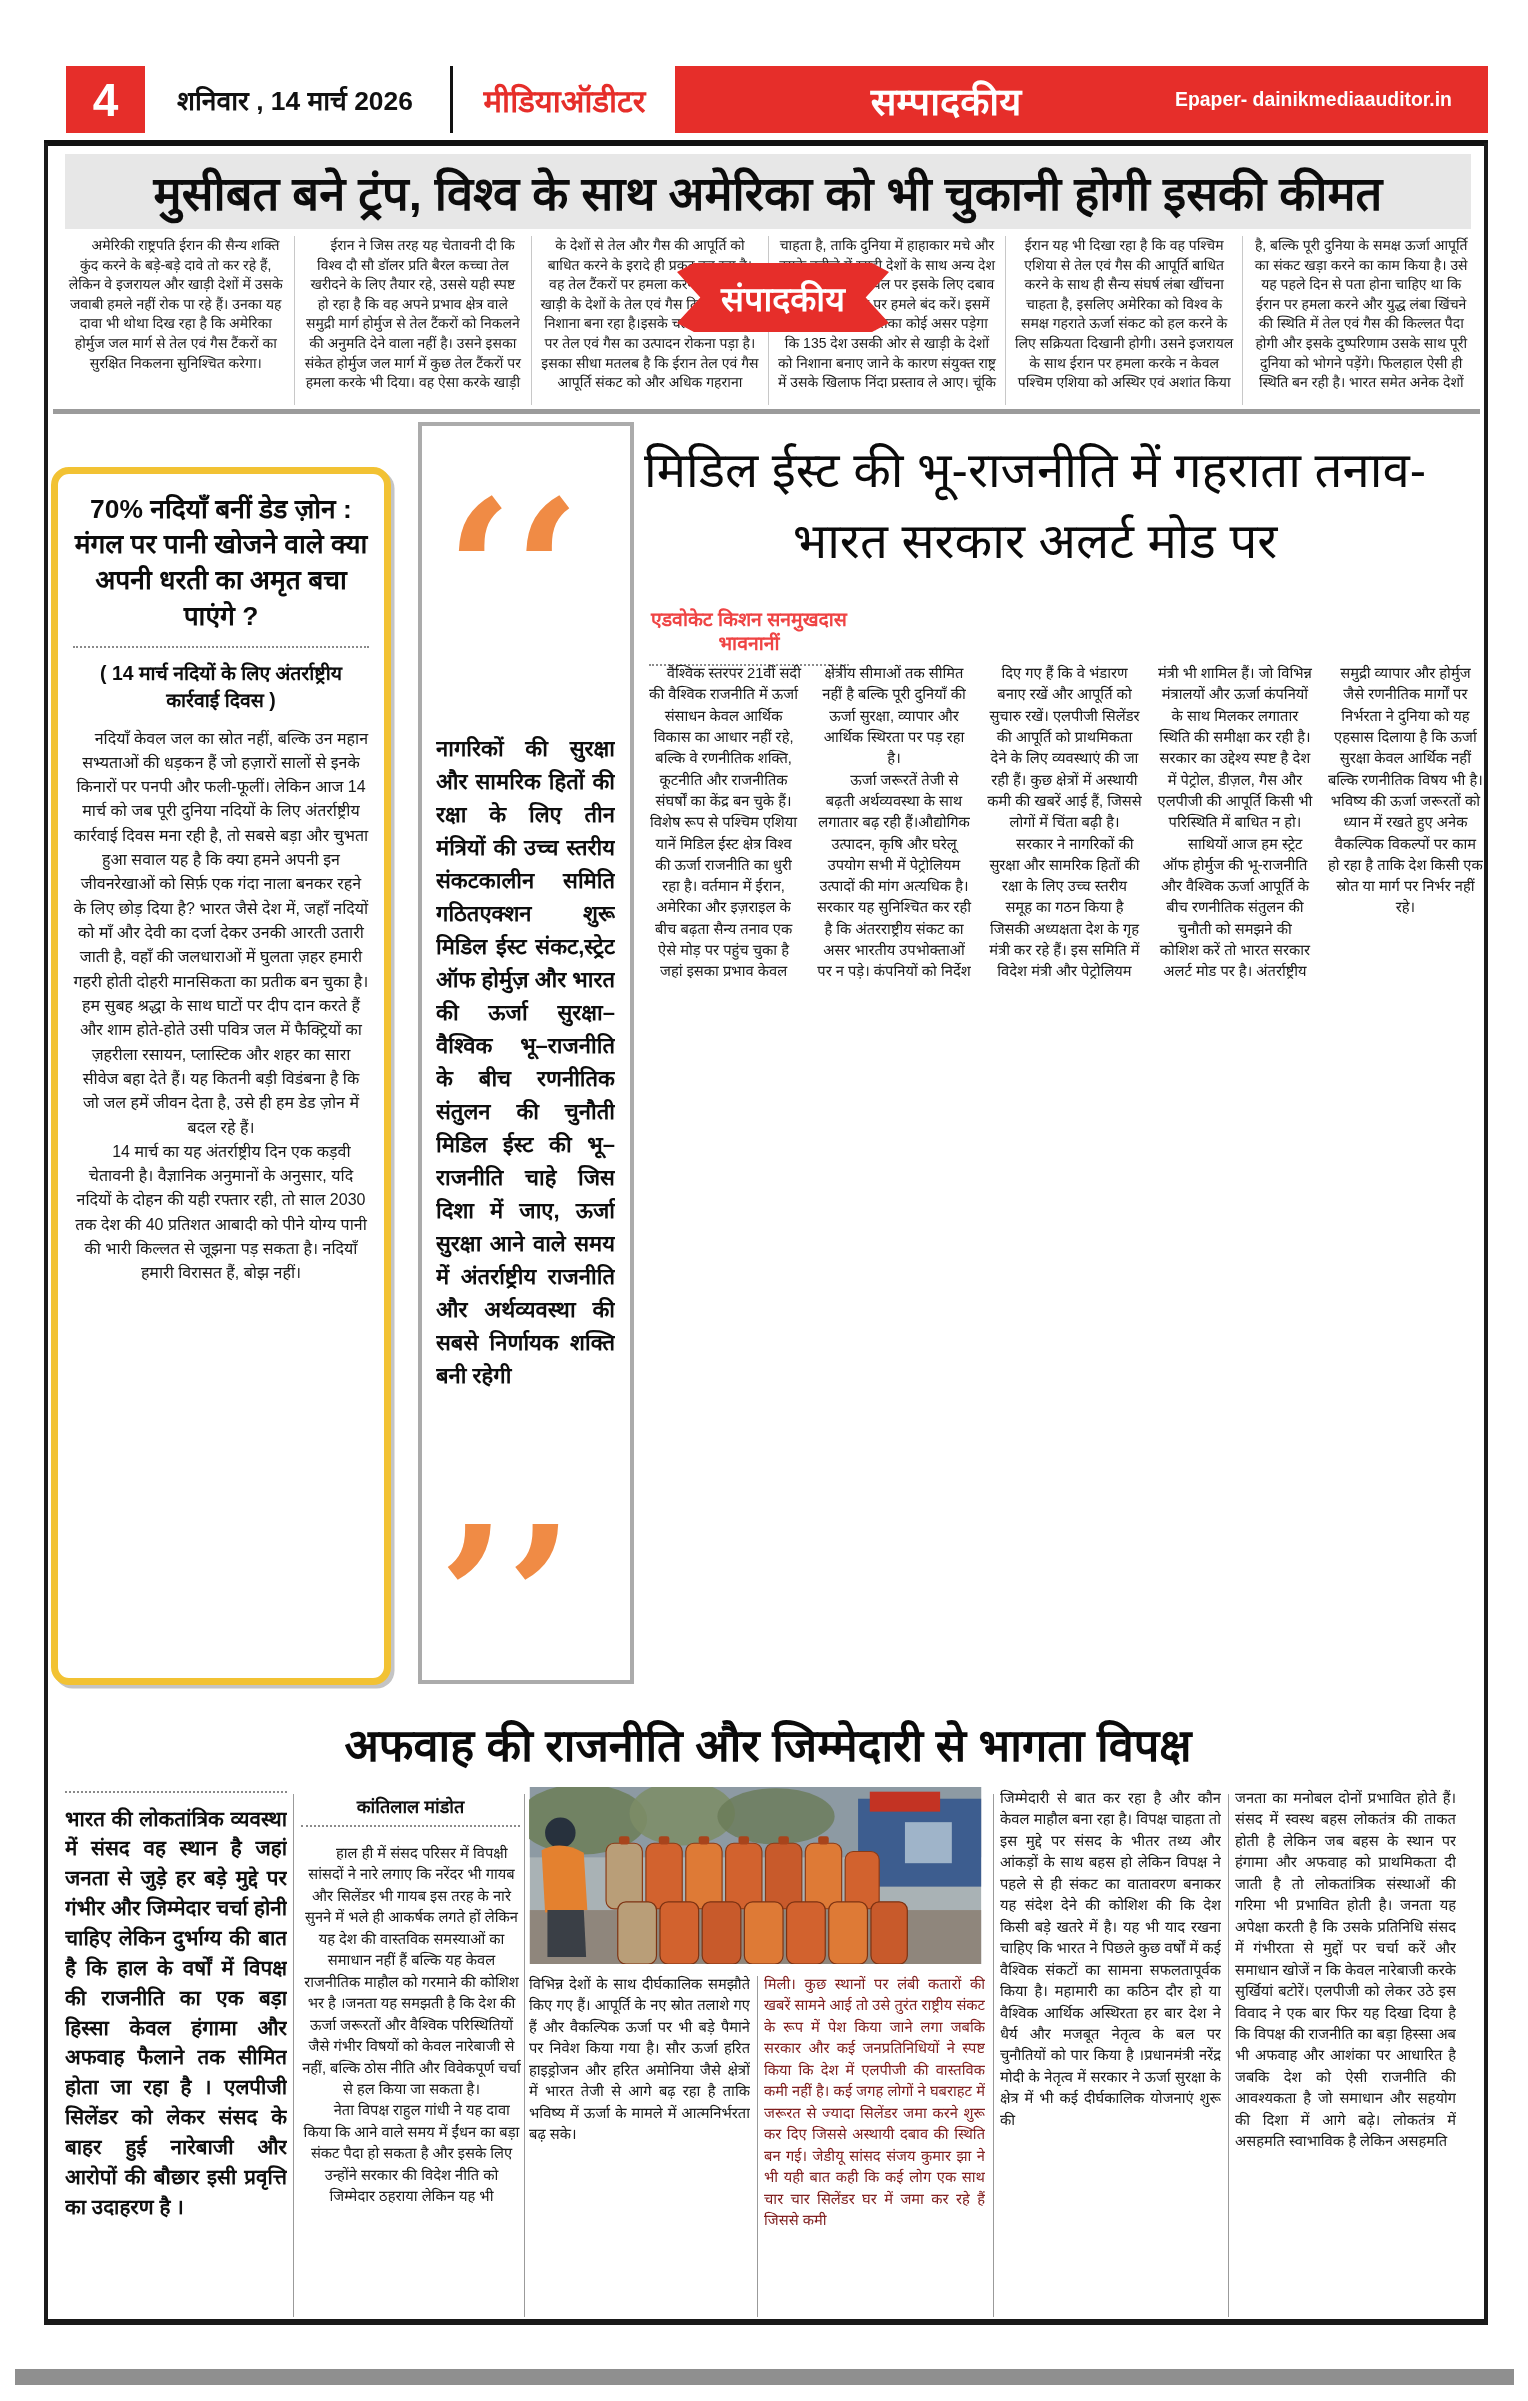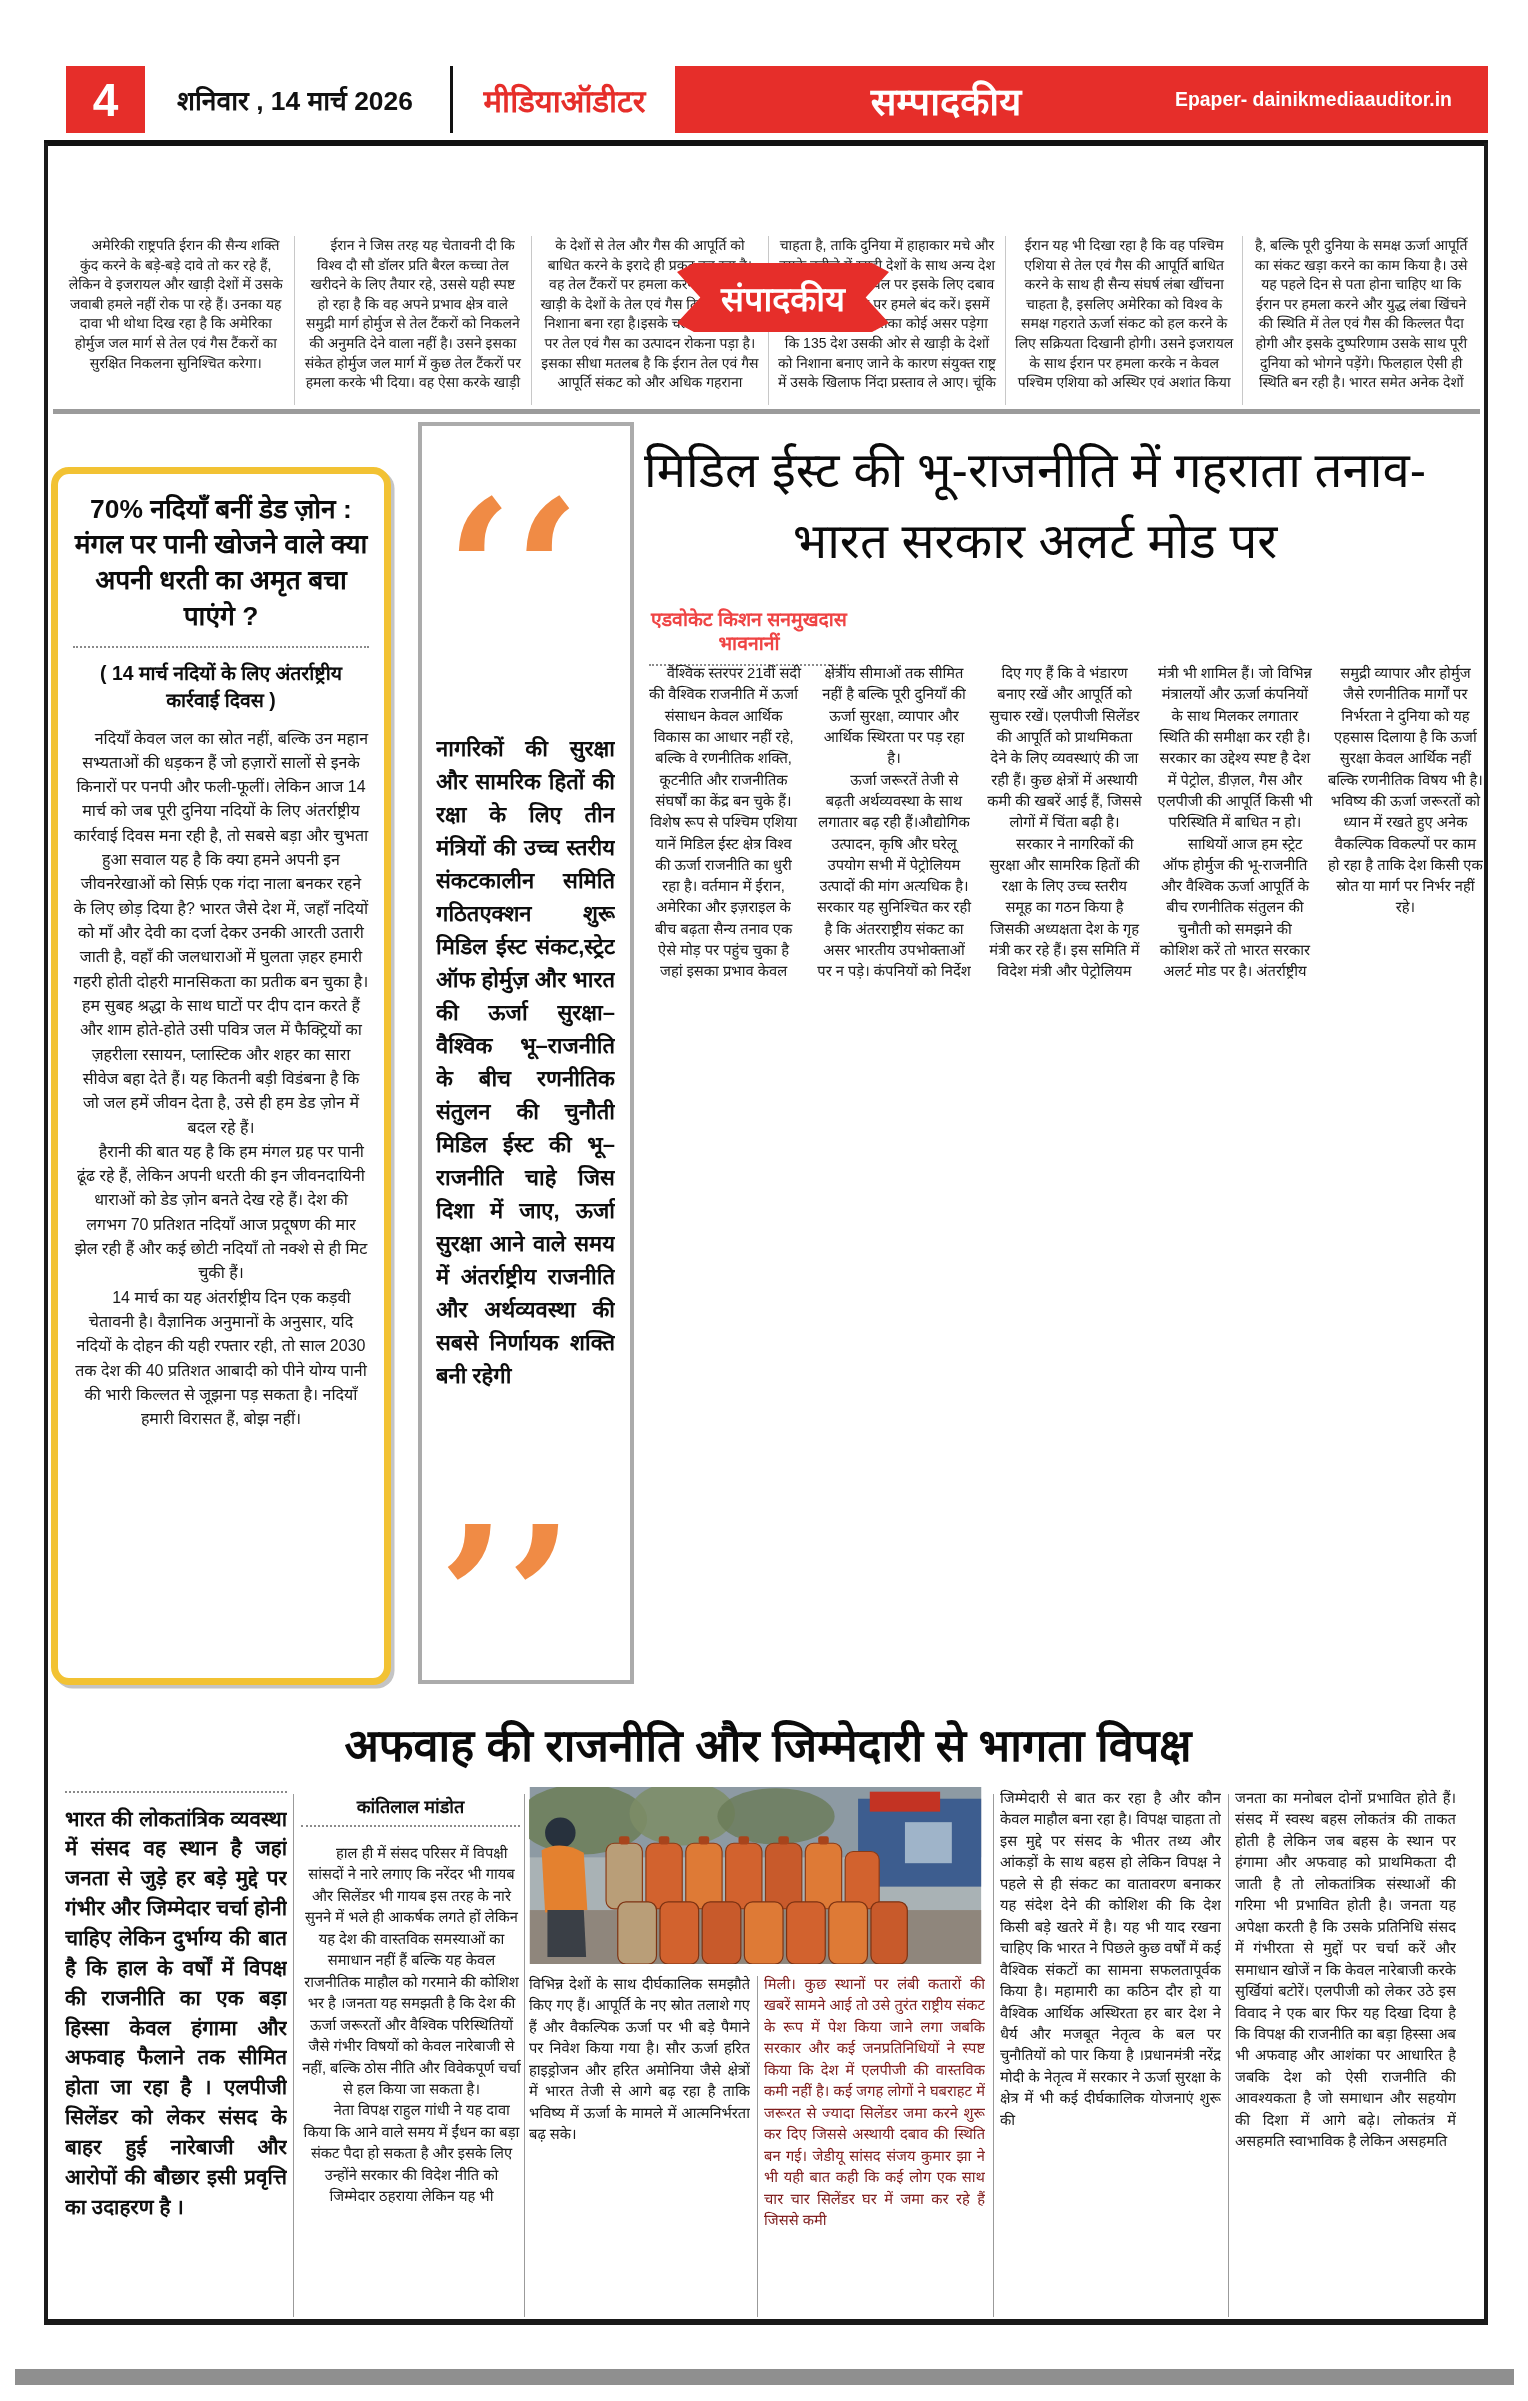--- a/index.html
+++ b/index.html
@@ -92,37 +92,37 @@
   <div class="abs" id="date-text">शनिवार , 14 मार्च 2026</div>
   <div class="abs" id="hdr-divider"></div>
   <div class="abs" id="masthead">मीडियाऑडीटर</div>
   <div class="abs" id="hdr-band"></div>
   <div class="abs" id="hdr-section">सम्पादकीय</div>
   <div class="abs" id="hdr-epaper">Epaper- dainikmediaauditor.in</div>
   <div class="abs" id="hdr-rule"></div>
 
   <div class="abs" id="frame"></div>
 
+  <div class="abs" id="top-headline">मुसीबत बने ट्रंप, विश्व के साथ अमेरिका को भी चुकानी होगी इसकी कीमत</div>
   <div class="abs clip paras" id="top-body">
     <p>अमेरिकी राष्ट्रपति ईरान की सैन्य शक्ति कुंद करने के बड़े-बड़े दावे तो कर रहे हैं, लेकिन वे इजरायल और खाड़ी देशों में उसके जवाबी हमले नहीं रोक पा रहे हैं। उनका यह दावा भी थोथा दिख रहा है कि अमेरिका होर्मुज जल मार्ग से तेल एवं गैस टैंकरों का सुरक्षित निकलना सुनिश्चित करेगा।</p>
     <p>ईरान ने जिस तरह यह चेतावनी दी कि विश्व दौ सौ डॉलर प्रति बैरल कच्चा तेल खरीदने के लिए तैयार रहे, उससे यही स्पष्ट हो रहा है कि वह अपने प्रभाव क्षेत्र वाले समुद्री मार्ग होर्मुज से तेल टैंकरों को निकलने की अनुमति देने वाला नहीं है। उसने इसका संकेत होर्मुज जल मार्ग में कुछ तेल टैंकरों पर हमला करके भी दिया। वह ऐसा करके खाड़ी के देशों से तेल और गैस की आपूर्ति को बाधित करने के इरादे ही प्रकट कर रहा है। वह तेल टैंकरों पर हमला करने के साथ ही खाड़ी के देशों के तेल एवं गैस ठिकानों को भी निशाना बना रहा है।इसके चलते कुछ जगहों पर तेल एवं गैस का उत्पादन रोकना पड़ा है। इसका सीधा मतलब है कि ईरान तेल एवं गैस आपूर्ति संकट को और अधिक गहराना चाहता है, ताकि दुनिया में हाहाकार मचे और इसके नतीजे में खाड़ी देशों के साथ अन्य देश अमेरिका एवं इजरायल पर इसके लिए दबाव बनाएं कि वे ईरान पर हमले बंद करें। इसमें संदेह है ईरान पर इसका कोई असर पड़ेगा कि 135 देश उसकी ओर से खाड़ी के देशों को निशाना बनाए जाने के कारण संयुक्त राष्ट्र में उसके खिलाफ निंदा प्रस्ताव ले आए। चूंकि ईरान यह भी दिखा रहा है कि वह पश्चिम एशिया से तेल एवं गैस की आपूर्ति बाधित करने के साथ ही सैन्य संघर्ष लंबा खींचना चाहता है, इसलिए अमेरिका को विश्व के समक्ष गहराते ऊर्जा संकट को हल करने के लिए सक्रियता दिखानी होगी। उसने इजरायल के साथ ईरान पर हमला करके न केवल पश्चिम एशिया को अस्थिर एवं अशांत किया है, बल्कि पूरी दुनिया के समक्ष ऊर्जा आपूर्ति का संकट खड़ा करने का काम किया है। उसे यह पहले दिन से पता होना चाहिए था कि ईरान पर हमला करने और युद्ध लंबा खिंचने की स्थिति में तेल एवं गैस की किल्लत पैदा होगी और इसके दुष्परिणाम उसके साथ पूरी दुनिया को भोगने पड़ेंगे। फिलहाल ऐसी ही स्थिति बन रही है। भारत समेत अनेक देशों को अन्य स्रोतों से तेल एवं गैस हासिल करना कठिन हो रहा है। उनके दाम भी बढ़ रहे हैं। यह निराशाजनक है और चिंताजनक भी कि अमेरिका ने ईरान को निशाना बनाकर जो संकट खड़ा किया, उसके समाधान के लिए वह बहुत अधिक तत्पर नहीं दिखता।</p>
 
   </div>
   <div class="abs" id="edit-badge">
     <span>संपादकीय</span>
   </div>
   <div class="abs" id="mid-divider"></div>
 
   <div class="abs clip" id="rivers-box">
     <div id="rivers-title">70% नदियाँ बनीं डेड ज़ोन : मंगल पर पानी खोजने वाले क्या अपनी धरती का अमृत बचा पाएंगे ?</div>
     <div class="dotted"></div>
     <div id="rivers-subhead">( 14 मार्च नदियों के लिए अंतर्राष्ट्रीय कार्रवाई दिवस )</div>
     <div class="jus clip paras" id="rivers-body">
       <p>नदियाँ केवल जल का स्रोत नहीं, बल्कि उन महान सभ्यताओं की धड़कन हैं जो हज़ारों सालों से इनके किनारों पर पनपी और फली-फूलीं। लेकिन आज 14 मार्च को जब पूरी दुनिया नदियों के लिए अंतर्राष्ट्रीय कार्रवाई दिवस मना रही है, तो सबसे बड़ा और चुभता हुआ सवाल यह है कि क्या हमने अपनी इन जीवनरेखाओं को सिर्फ़ एक गंदा नाला बनकर रहने के लिए छोड़ दिया है? भारत जैसे देश में, जहाँ नदियों को माँ और देवी का दर्जा देकर उनकी आरती उतारी जाती है, वहाँ की जलधाराओं में घुलता ज़हर हमारी गहरी होती दोहरी मानसिकता का प्रतीक बन चुका है। हम सुबह श्रद्धा के साथ घाटों पर दीप दान करते हैं और शाम होते-होते उसी पवित्र जल में फैक्ट्रियों का ज़हरीला रसायन, प्लास्टिक और शहर का सारा सीवेज बहा देते हैं। यह कितनी बड़ी विडंबना है कि जो जल हमें जीवन देता है, उसे ही हम डेड ज़ोन में बदल रहे हैं।</p>
-      <p>हैरानी की बात यह है कि हम मंगल ग्रह पर पानी ढूंढ रहे हैं, लेकिन अपनी धरती की इन जीवनदायिनी धाराओं को डेड ज़ोन बनते देख रहे हैं। देश की लगभग 70 प्रतिशत नदियाँ आज प्रदूषण की मार झेल रही हैं और कई छोटी नदियाँ तो नक्शे से ही मिट चुकी हैं।</p>
       <p>14 मार्च का यह अंतर्राष्ट्रीय दिन एक कड़वी चेतावनी है। वैज्ञानिक अनुमानों के अनुसार, यदि नदियों के दोहन की यही रफ्तार रही, तो साल 2030 तक देश की 40 प्रतिशत आबादी को पीने योग्य पानी की भारी किल्लत से जूझना पड़ सकता है। नदियाँ हमारी विरासत हैं, बोझ नहीं।</p>
     </div>
   </div>
 
   <div class="abs" id="quote-box">
     <span class="q-orn" id="q-open">‘‘</span>
     <div class="jus" id="quote-text">नागरिकों की सुरक्षा और सामरिक हितों की रक्षा के लिए तीन मंत्रियों की उच्च स्तरीय संकटकालीन समिति गठितएक्शन शुरू मिडिल ईस्ट संकट,स्ट्रेट ऑफ होर्मुज़ और भारत की ऊर्जा सुरक्षा–वैश्विक भू–राजनीति के बीच रणनीतिक संतुलन की चुनौती मिडिल ईस्ट की भू–राजनीति चाहे जिस दिशा में जाए, ऊर्जा सुरक्षा आने वाले समय में अंतर्राष्ट्रीय राजनीति और अर्थव्यवस्था की सबसे निर्णायक शक्ति बनी रहेगी</div>
     <span class="q-orn" id="q-close">’’</span>
   </div>
 

